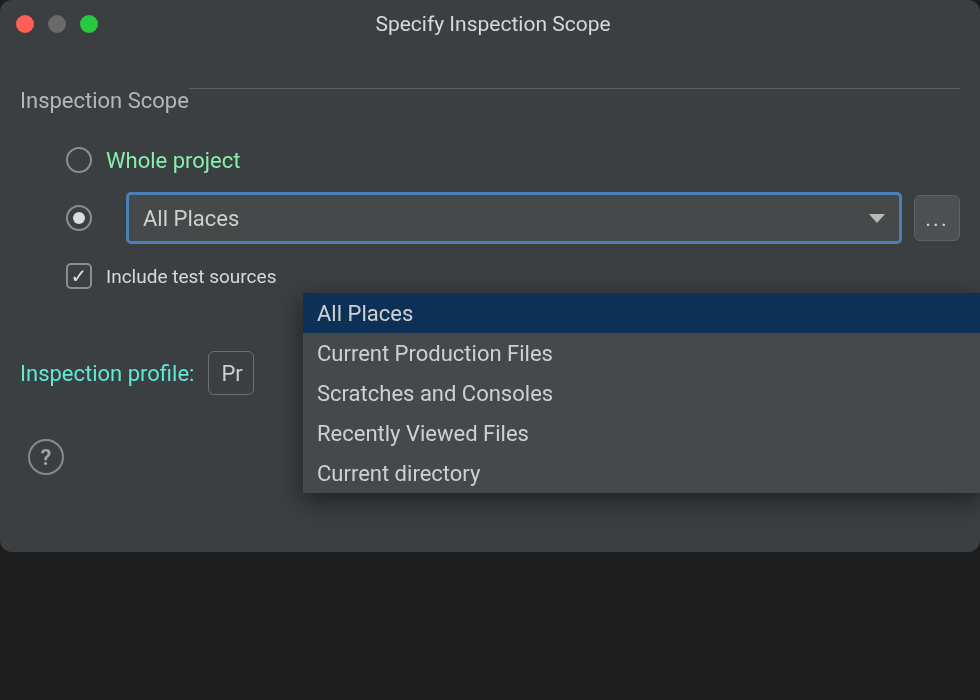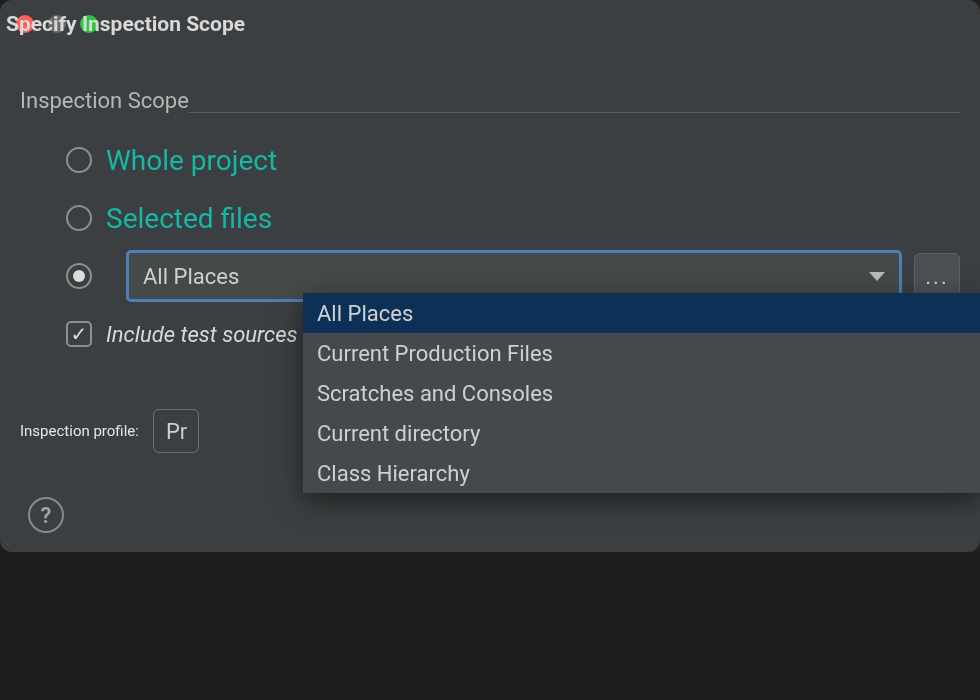--- a/index.html
+++ b/index.html
@@ -41,32 +41,32 @@
       height: 18px;
       border-radius: 50%;
     }
     .tl-close { background: #ff5f57; }
     .tl-min  { background: #6a6a6a; }
     .tl-max  { background: #28c840; }
     .title {
       position: absolute;
       left: 6px;
       right: 0;
-      text-align: left;
+      text-align: center;
       color: #d8d8d8;
       font-size: 21px;
-      font-weight: 700;
+      font-weight: 400;
       pointer-events: none;
     }
     .content {
       padding: 12px 20px 0 20px;
     }
     .section-header {
       display: flex;
-      align-items: flex-end;
+      align-items: flex-start;
       margin-top: 28px;
       margin-bottom: 18px;
     }
     .section-title {
       color: #b6b6b6;
       font-size: 22px;
     }
     .section-line {
       flex: 1;
       height: 1px;
@@ -90,22 +90,22 @@
       flex-shrink: 0;
     }
     .radio.selected::after {
       content: "";
       width: 12px;
       height: 12px;
       background: #dcdcdc;
       border-radius: 50%;
     }
     .radio-label {
-      color: #14b8a6;
-      font-size: 28px;
+      color: #86efac;
+      font-size: 22px;
     }
     .checkbox-row {
       display: flex;
       align-items: center;
       gap: 14px;
       padding-left: 46px;
       height: 58px;
     }
     .checkbox {
       width: 26px;
@@ -114,22 +114,21 @@
       border-radius: 5px;
       display: flex;
       align-items: center;
       justify-content: center;
       flex-shrink: 0;
       color: #dcdcdc;
       font-size: 20px;
     }
     .check-label {
       color: #d8d8d8;
-      font-size: 22px;
-      font-style: italic;
+      font-size: 19px;
     }
     .scope-select-row {
       display: flex;
       align-items: center;
       gap: 12px;
       flex: 1;
       margin-left: 20px;
     }
     .combobox {
       flex: 1;
@@ -165,22 +164,22 @@
       letter-spacing: 2px;
     }
     .profile-row {
       display: flex;
       align-items: center;
       gap: 14px;
       margin-top: 46px;
       padding-left: 0px;
     }
     .profile-label {
-      color: #e5e5e5;
-      font-size: 15px;
+      color: #5eead4;
+      font-size: 22px;
     }
     .profile-select {
       height: 44px;
       border: 1px solid #6d7073;
       border-radius: 6px;
       display: flex;
       align-items: center;
       padding: 2px 12px;
       color: #cfcfcf;
       font-size: 22px;
@@ -239,24 +238,20 @@
     <div class="section-header">
       <span class="section-title">Inspection Scope</span>
       <div class="section-line"></div>
     </div>
 
     <div class="radio-row">
       <div class="radio"></div>
       <span class="radio-label">Whole project</span>
     </div>
 
-    <div class="radio-row">
-      <div class="radio"></div>
-      <span class="radio-label">Selected files</span>
-    </div>
 
     <div class="radio-row">
       <div class="radio selected"></div>
       <div class="scope-select-row">
         <div class="combobox">
           <span>All Places</span>
           <div class="chevron-down"></div>
         </div>
         <div class="ellipsis-btn">
           <span>...</span>
@@ -279,15 +274,15 @@
     <div class="help-btn">
       <span>?</span>
     </div>
   </div>
 </div>
 
 <div class="dropdown">
   <div class="dropdown-item selected">All Places</div>
   <div class="dropdown-item">Current Production Files</div>
   <div class="dropdown-item">Scratches and Consoles</div>
+  <div class="dropdown-item">Recently Viewed Files</div>
   <div class="dropdown-item">Current directory</div>
-  <div class="dropdown-item">Class Hierarchy</div>
 </div>
 
 </body></html>

